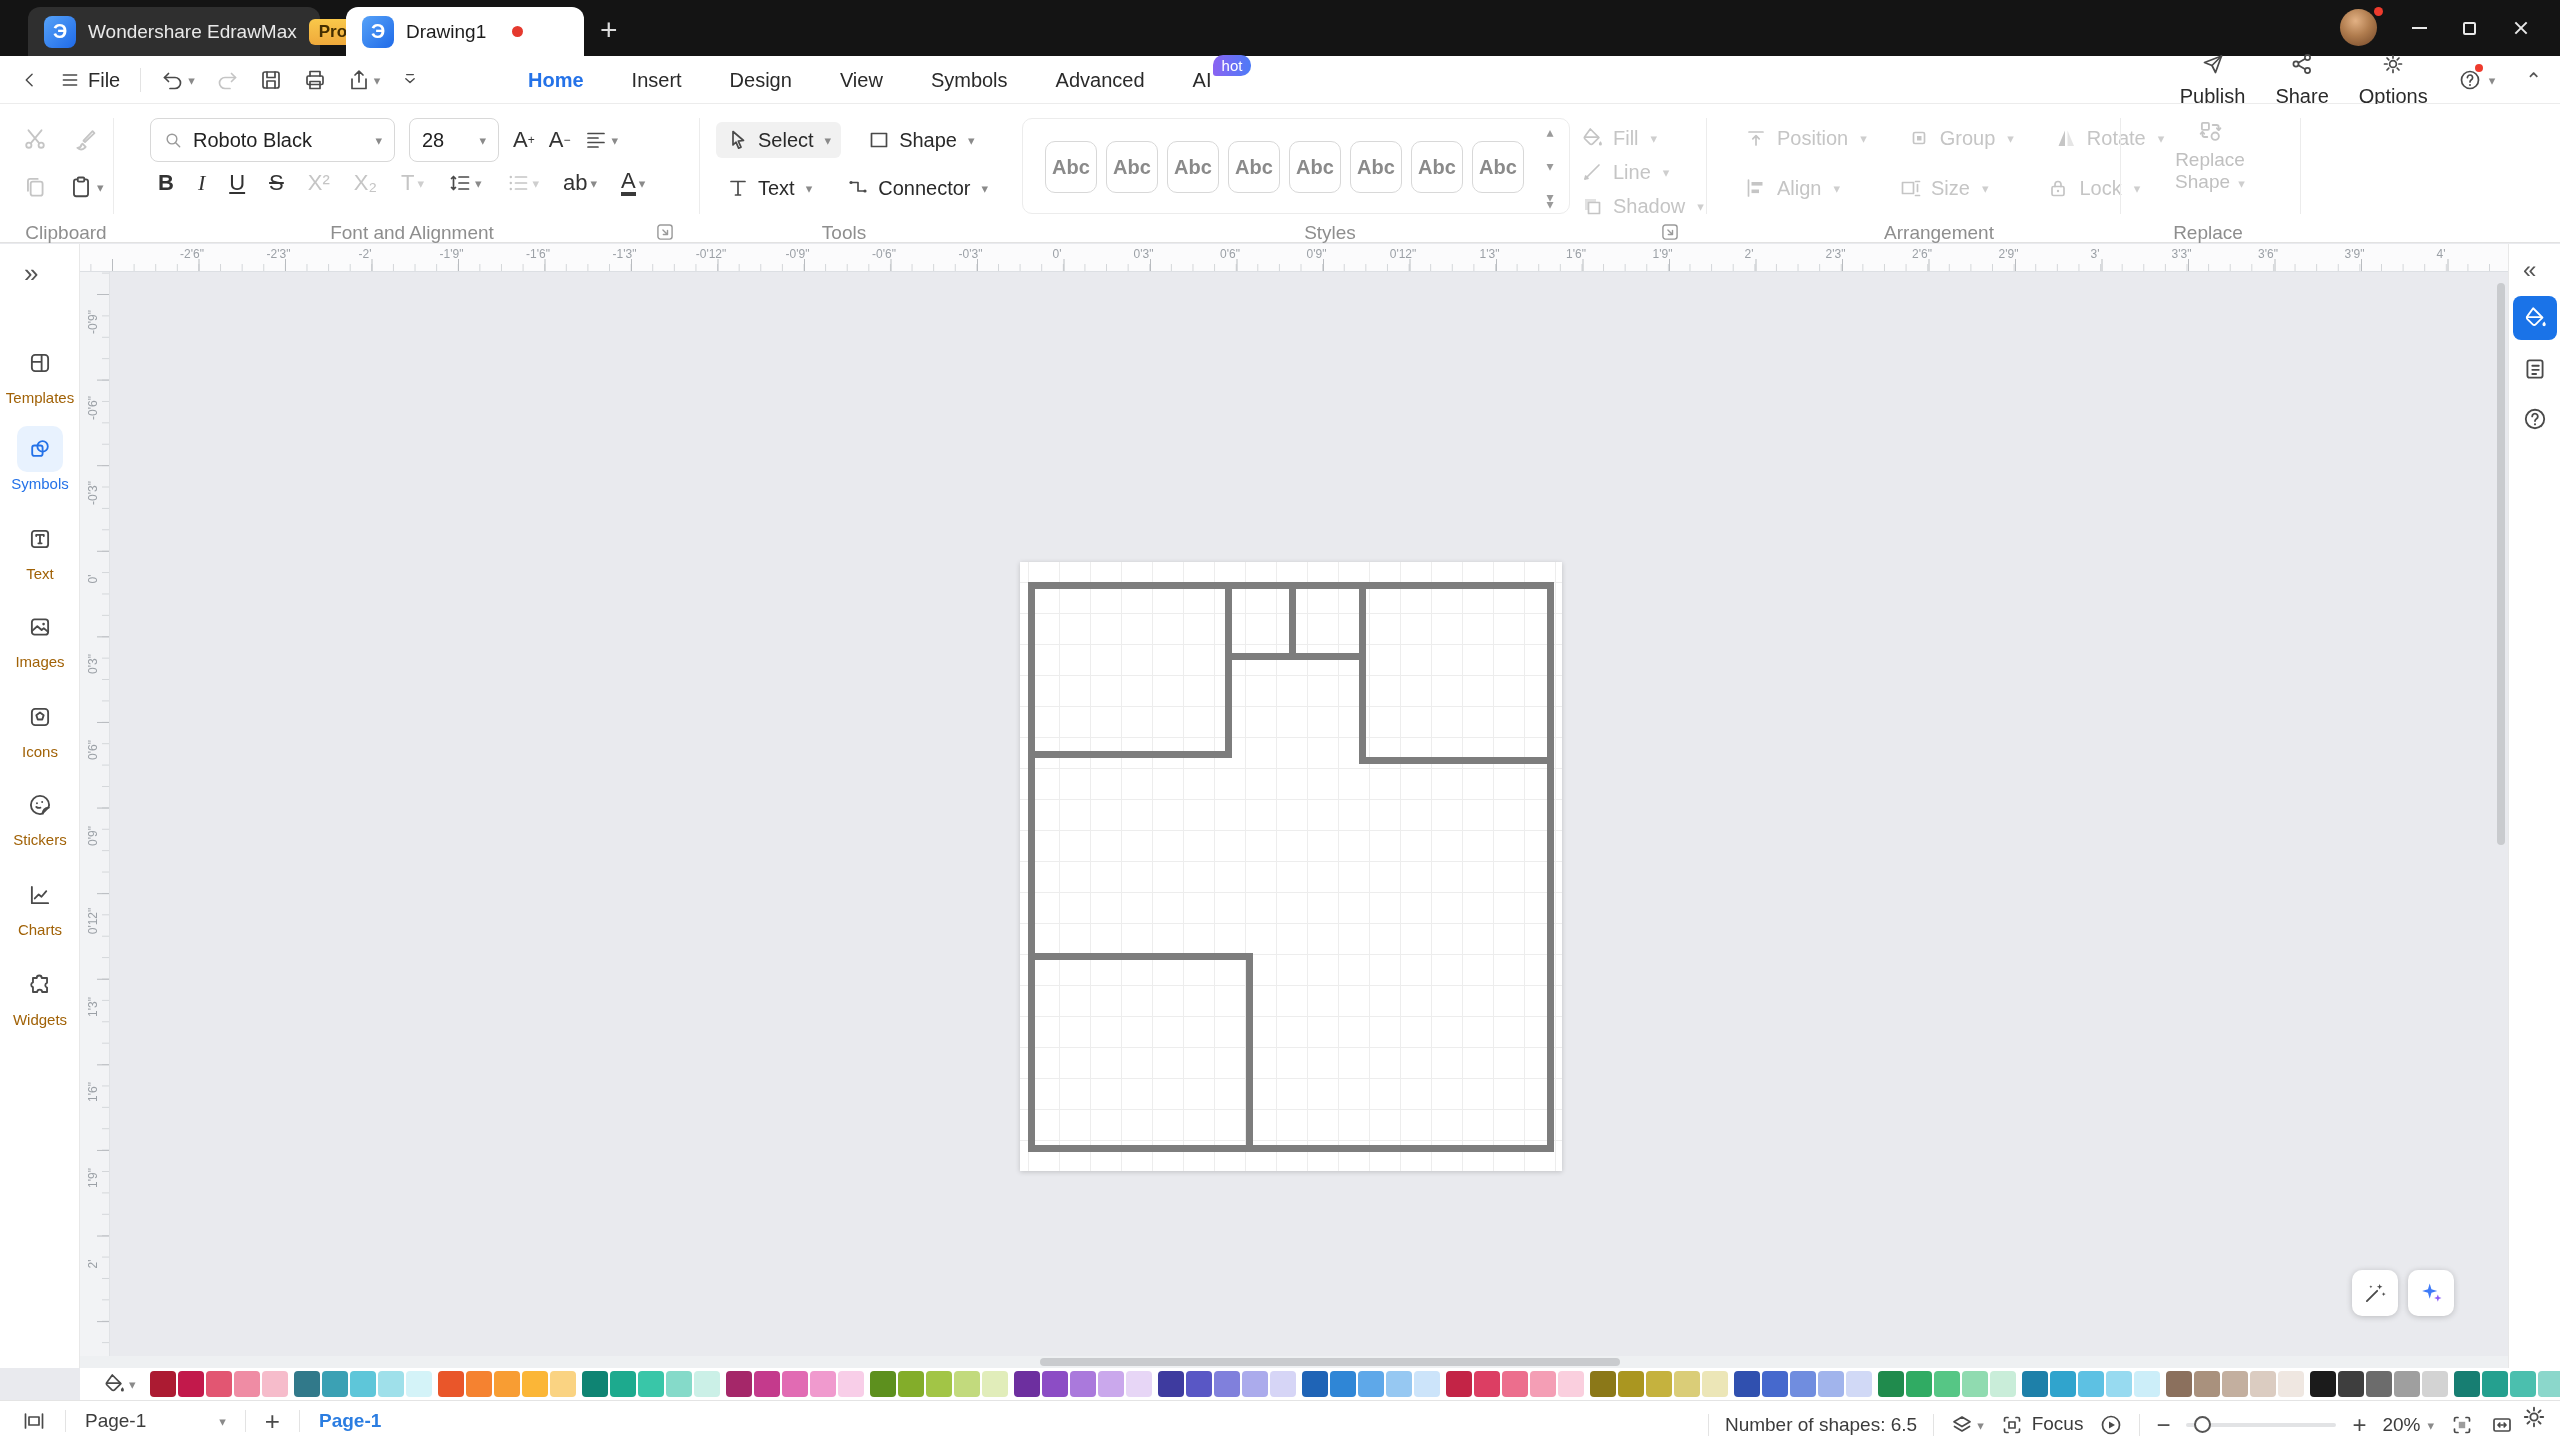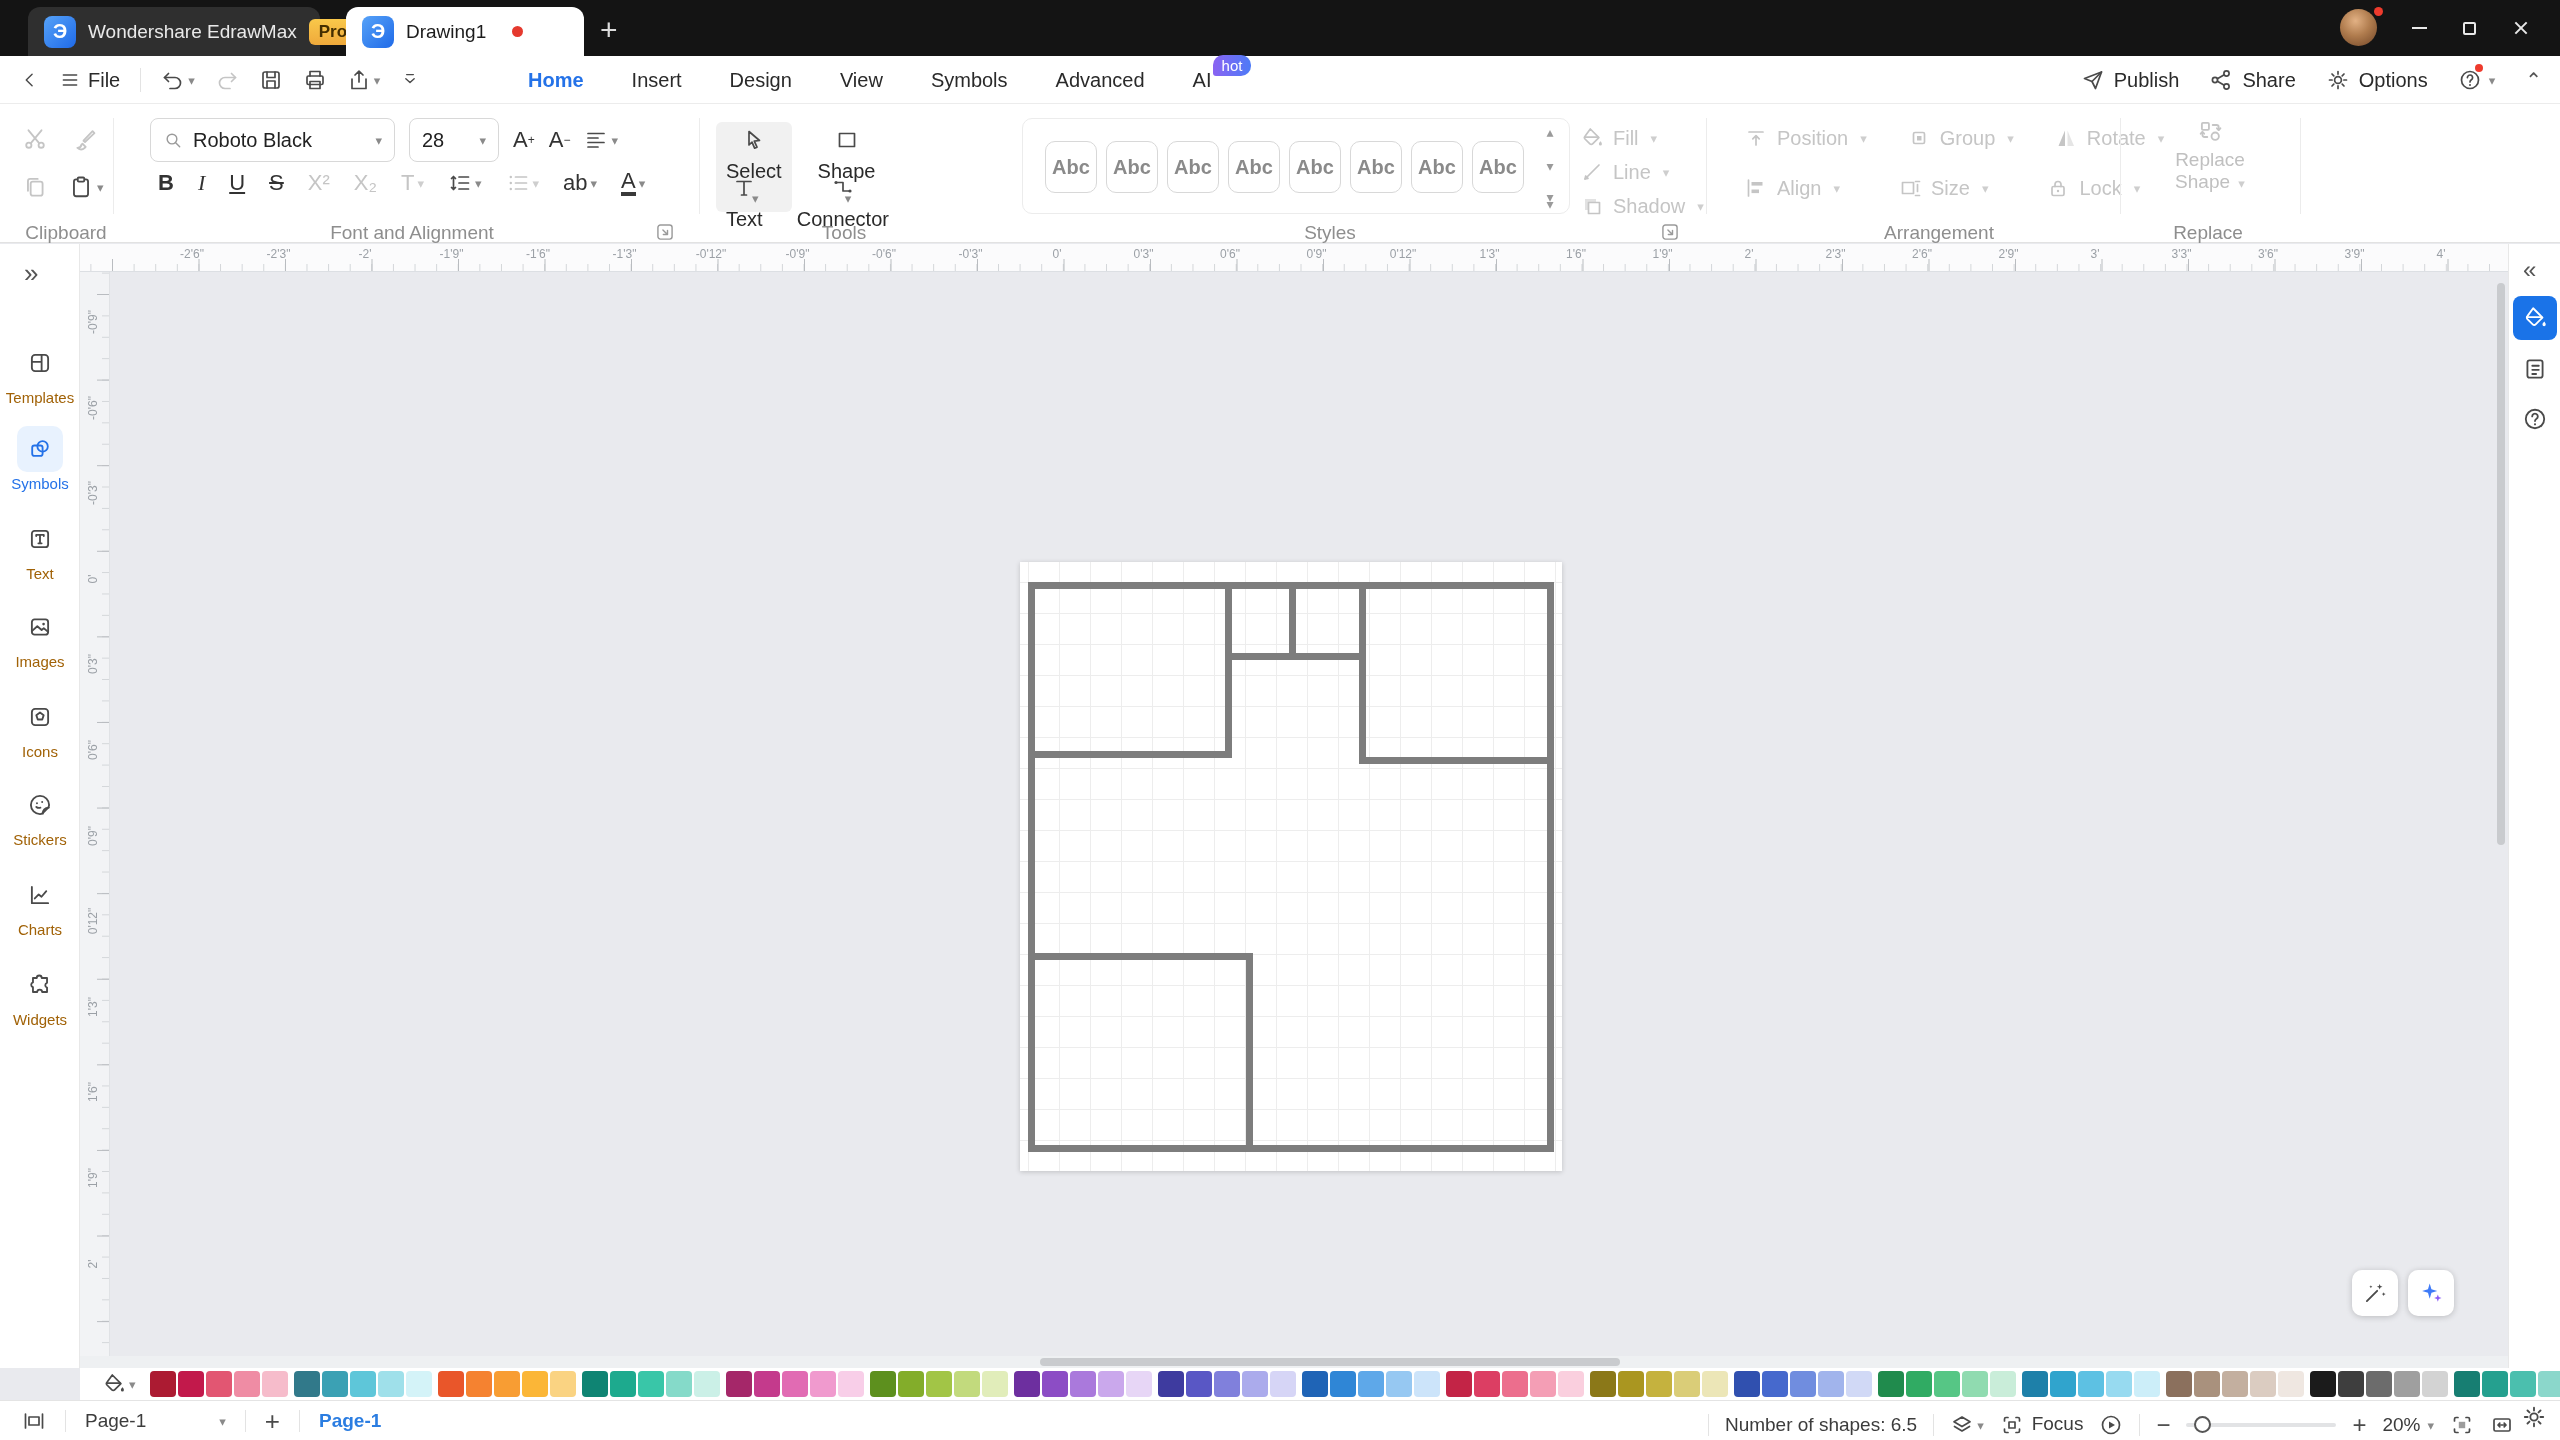--- a/index.html
+++ b/index.html
@@ -37,40 +37,40 @@
   .menubar { position:absolute; left:0; top:56px; width:2560px; height:48px; background:#fff; border-bottom:1px solid #ececec; }
   .mb-left { position:absolute; left:20px; top:0; height:48px; display:flex; align-items:center; gap:20px; }
   .mb-sep { width:1px; height:24px; background:#e3e3e3; }
   .mb-file { display:flex; align-items:center; gap:8px; font-size:20px; color:#2a2a2a; cursor:pointer; }
   .mb-menus { position:absolute; left:528px; top:0; height:48px; display:flex; align-items:center; gap:48px; }
   .menu-item { font-size:20px; color:#2a2a2a; cursor:pointer; position:relative; white-space:nowrap; }
   .menu-item.active { color:#2472e8; font-weight:bold; }
   .hot-badge { position:absolute; top:-14px; right:-40px; background:linear-gradient(90deg,#8a63f2,#4d7bf7);
                color:#fff; font-size:15px; padding:2px 9px; border-radius:10px 10px 10px 3px; font-weight:normal; }
   .mb-right { position:absolute; right:18px; top:0; height:48px; display:flex; align-items:center; gap:30px; }
-  .mb-action { display:flex; align-items:center; gap:9px; font-size:20px; color:#2a2a2a; cursor:pointer; }
+  .mb-action { display:flex; align-items:center; gap:9px; font-size:20px; color:#2a2a2a; cursor:pointer;flex-direction:column; }
   .help-wrap { position:relative; display:flex; align-items:center; gap:4px; cursor:pointer; }
   .help-dot { position:absolute; right:12px; top:-4px; width:8px; height:8px; border-radius:50%; background:#ee3b2d; }
 
   
   .toolbar { position:absolute; left:0; top:104px; width:2560px; height:139px; background:#fff; border-bottom:1px solid #e2e2e2; }
   .tb-sep { position:absolute; top:14px; width:1px; height:96px; background:#ececec; }
   .sec-label { position:absolute; top:118px; font-size:19px; color:#8e8e8e; transform:translateX(-50%); white-space:nowrap; }
   .row { position:absolute; display:flex; align-items:center; }
   .dis { color:#c5c5c5 !important; }
   .caret { font-size:13px; color:#8a8a8a; margin-left:3px; }
   .caret.dis { color:#cecece !important; }
   .combo { height:44px; border:1px solid #d8d8d8; border-radius:8px; display:flex; align-items:center;
            padding:0 12px; gap:10px; font-size:20px; color:#222; cursor:pointer; background:#fff; }
   .glyphbtn { font-size:22px; color:#333; cursor:pointer; display:flex; align-items:center; }
   .g-b { font-weight:bold; } .g-i { font-style:italic; font-family:"Liberation Serif",serif; }
   .g-u { text-decoration:underline; } .g-s { text-decoration:line-through; }
   .g-a { border-bottom:4px solid #3a3a3a; line-height:1; }
   .sel-chip { background:#f1f1f1; border-radius:6px; padding:6px 10px; display:flex; align-items:center; gap:8px; }
-  .tool-item { display:flex; align-items:center; gap:8px; font-size:20px; color:#2a2a2a; cursor:pointer;flex-direction:column; }
+  .tool-item { display:flex; align-items:center; gap:8px; font-size:20px; color:#2a2a2a; cursor:pointer; }
   .styles-box { position:absolute; left:1022px; top:14px; width:548px; height:96px; border:1px solid #ececec; border-radius:10px; }
   .abc { position:absolute; top:22px; width:52px; height:52px; border:1px solid #d8d8d8; border-radius:10px;
          display:flex; align-items:center; justify-content:center; font-size:20px; font-weight:bold; color:#8a8a8a; cursor:pointer; background:#fff; }
   .st-arrows { position:absolute; left:512px; top:6px; width:30px; height:84px; display:flex; flex-direction:column;
                align-items:center; justify-content:space-between; color:#9a9a9a; font-size:14px; }
   .st-arrows span { cursor:pointer; line-height:1; }
   .fls-item { display:flex; align-items:center; gap:9px; font-size:20px; }
   .arr-item { display:flex; align-items:center; gap:9px; font-size:20px; white-space:nowrap; cursor:pointer; }
   .rep-stack { position:absolute; left:2140px; top:14px; width:140px; text-align:center; color:#c0c0c0; font-size:19px; cursor:pointer; }
 

